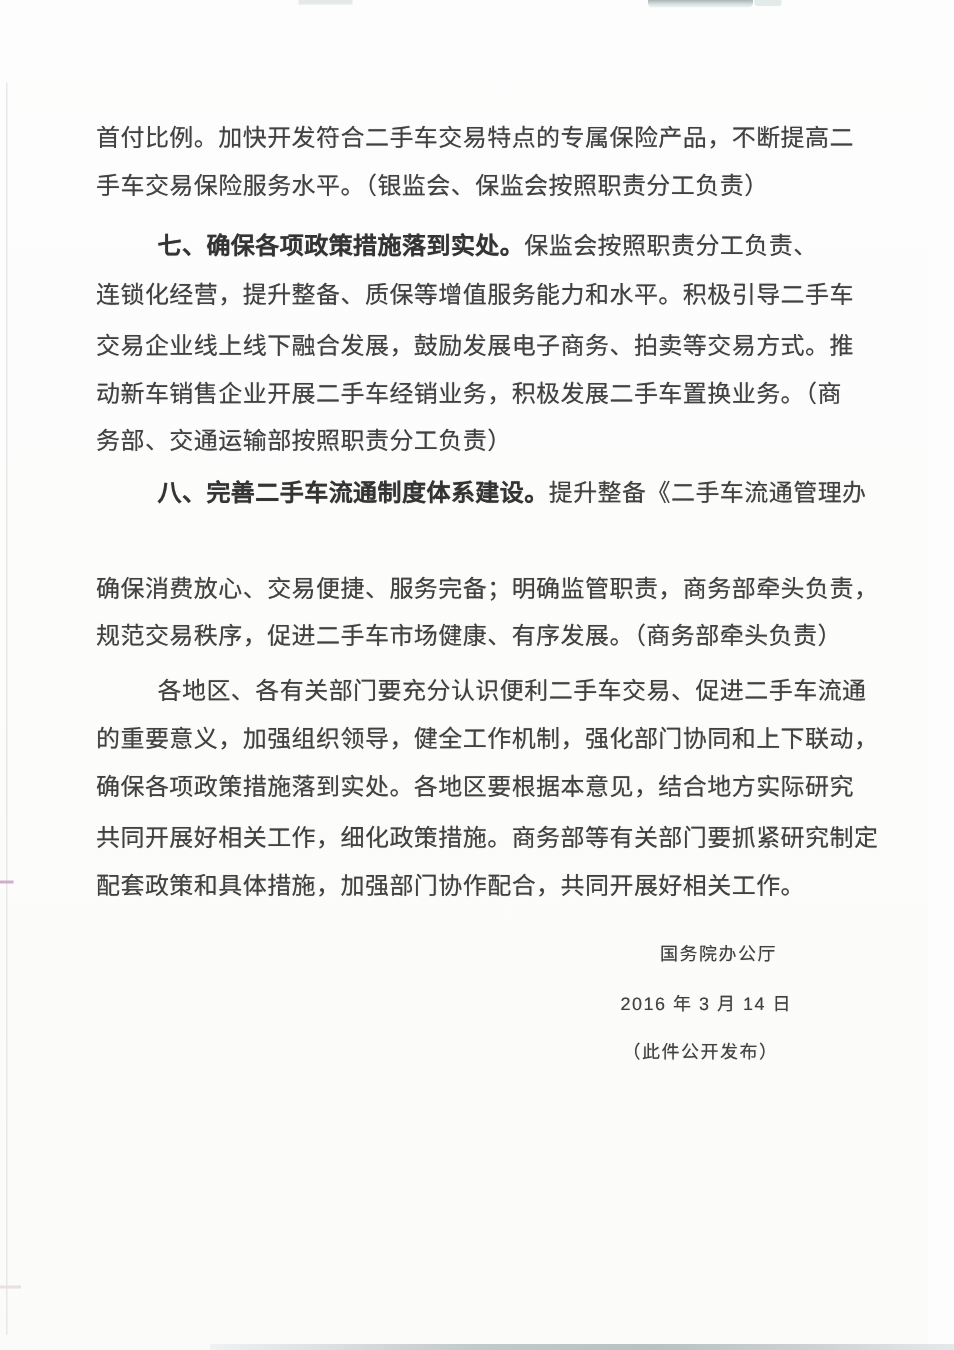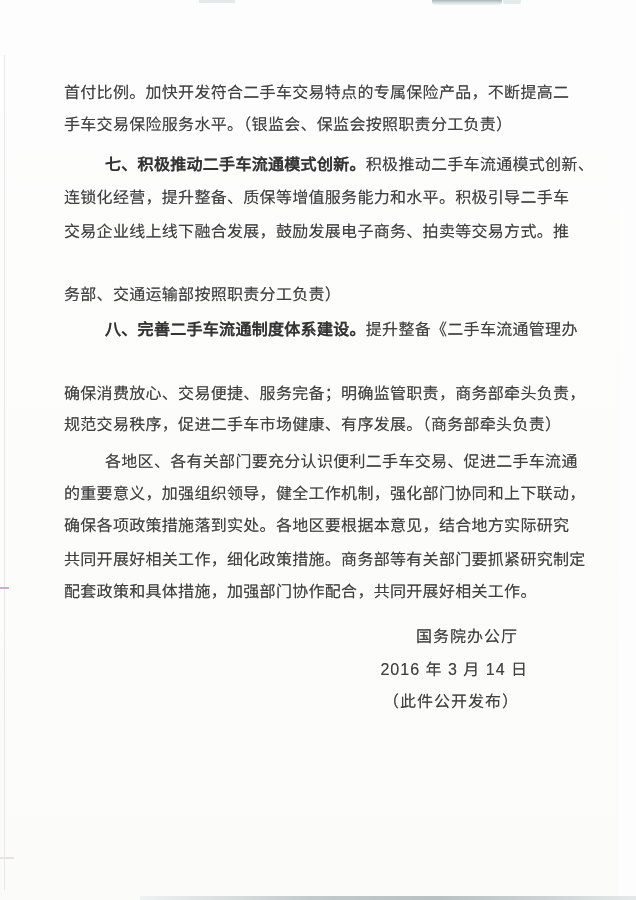--- a/index.html
+++ b/index.html
@@ -25,21 +25,21 @@
     line-height: 23px;
     letter-spacing: 0.3px;
     color: #414141;
     white-space: nowrap;
     text-shadow: 0 0 0.5px rgba(70,70,70,0.55);
   }
   .line b { font-weight: 700; color: #343434; }
   .indent { padding-left: 41px; }
   .sig {
     position: absolute;
-    font-size: 16px;
+    font-size: 12px;
     line-height: 23px;
     letter-spacing: 1px;
     color: #414141;
     white-space: nowrap;
     text-shadow: 0 0 0.5px rgba(70,70,70,0.55);
   }
   
   .artifact { position: absolute; pointer-events: none; }
   .a-top-left   { left: 199px; top: 0; width: 36px; height: 3px; background: #dfe3e3; opacity: .8; }
   .a-top-right  { left: 432px; top: 0; width: 70px; height: 5px;
@@ -61,23 +61,24 @@
   <div class="artifact a-top-left"></div>
   <div class="artifact a-top-right"></div>
   <div class="artifact a-top-right2"></div>
   <div class="artifact a-left-line"></div>
   <div class="artifact a-pink-dash"></div>
   <div class="artifact a-bl-dash"></div>
   <div class="artifact a-bottom"></div>
 
   <div class="line" style="top:81px"><b></b><span>首付比例。加快开发符合二手车交易特点的专属保险产品，不断提高二</span></div>
   <div class="line" style="top:113px"><b></b><span>手车交易保险服务水平。（银监会、保监会按照职责分工负责）</span></div>
-  <div class="line indent" style="top:153px"><b>七、积极推动二手车流通模式创新。</b><span>积极推动二手车流通模式创新、</span></div>
+  <div class="line indent" style="top:153px"><b>七、确保各项政策措施落到实处。</b><span>保监会按照职责分工负责、</span></div>
   <div class="line" style="top:186px"><b></b><span>连锁化经营，提升整备、质保等增值服务能力和水平。积极引导二手车</span></div>
   <div class="line" style="top:220px"><b></b><span>交易企业线上线下融合发展，鼓励发展电子商务、拍卖等交易方式。推</span></div>
+  <div class="line" style="top:252px"><b></b><span>动新车销售企业开展二手车经销业务，积极发展二手车置换业务。（商</span></div>
   <div class="line" style="top:283px"><b></b><span>务部、交通运输部按照职责分工负责）</span></div>
   <div class="line indent" style="top:318px"><b>八、完善二手车流通制度体系建设。</b><span>提升整备《二手车流通管理办</span></div>
   <div class="line" style="top:382px"><b></b><span>确保消费放心、交易便捷、服务完备；明确监管职责，商务部牵头负责，</span></div>
   <div class="line" style="top:413px"><b></b><span>规范交易秩序，促进二手车市场健康、有序发展。（商务部牵头负责）</span></div>
   <div class="line indent" style="top:450px"><b></b><span>各地区、各有关部门要充分认识便利二手车交易、促进二手车流通</span></div>
   <div class="line" style="top:482px"><b></b><span>的重要意义，加强组织领导，健全工作机制，强化部门协同和上下联动，</span></div>
   <div class="line" style="top:514px"><b></b><span>确保各项政策措施落到实处。各地区要根据本意见，结合地方实际研究</span></div>
   <div class="line" style="top:548px"><b></b><span>共同开展好相关工作，细化政策措施。商务部等有关部门要抓紧研究制定</span></div>
   <div class="line" style="top:580px"><b></b><span>配套政策和具体措施，加强部门协作配合，共同开展好相关工作。</span></div>
 

